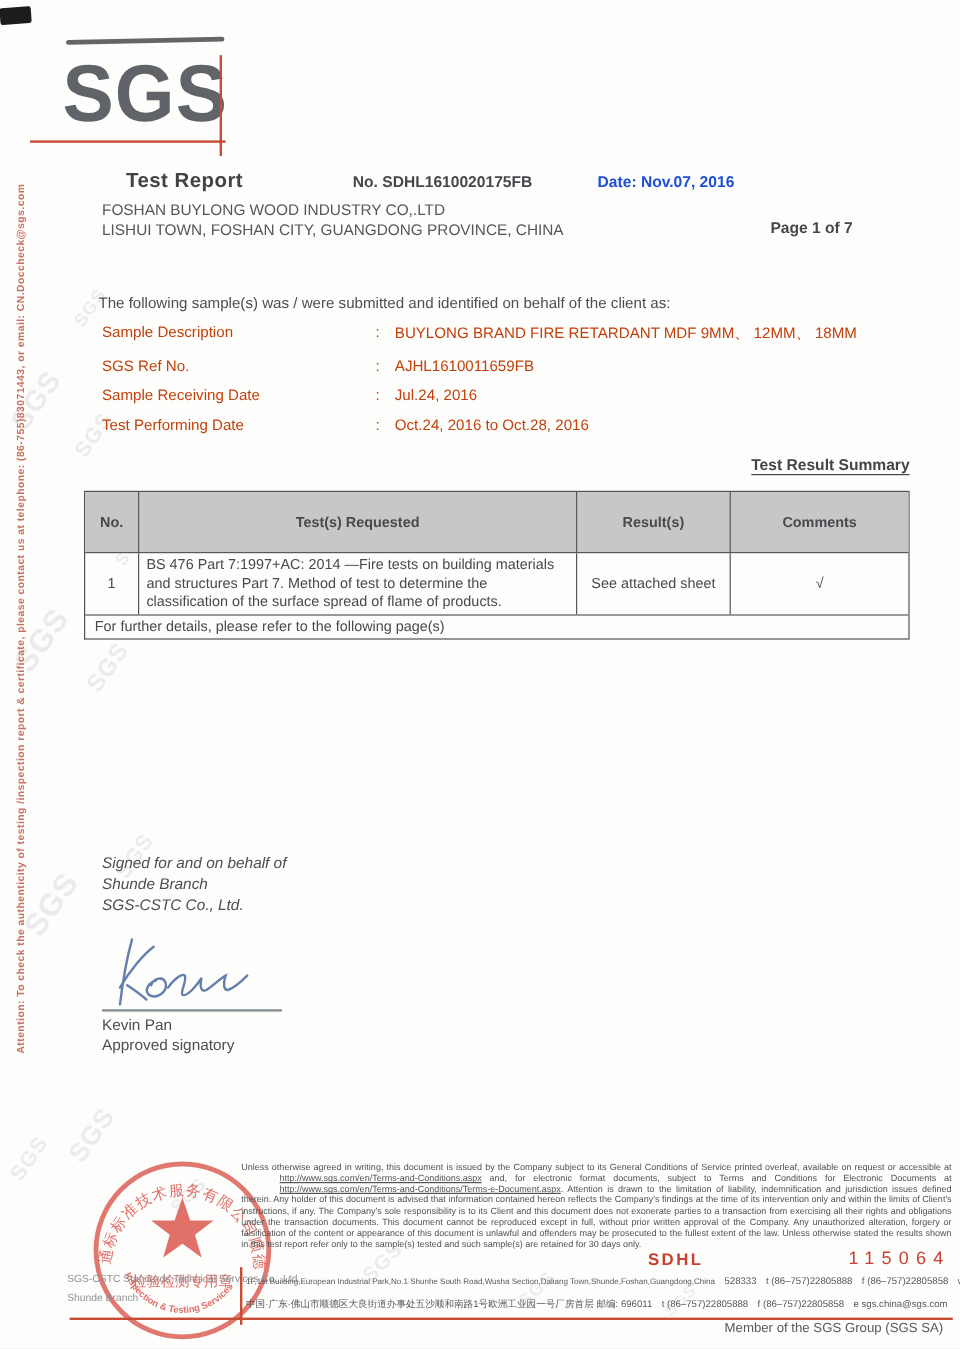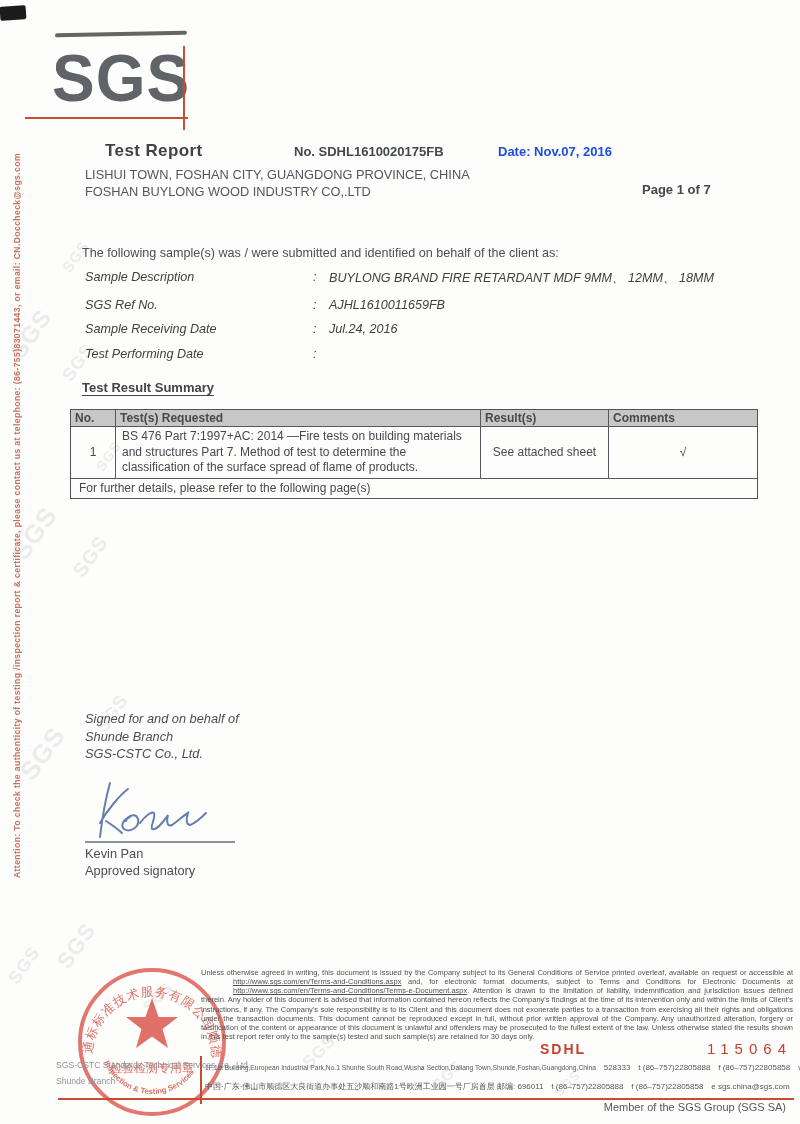--- a/index.html
+++ b/index.html
@@ -37,32 +37,32 @@
   .hdr-title { position:absolute; left:105px; top:141px; font-size:17px; font-weight:bold; color:#3f4247; letter-spacing:.4px; }
   .hdr-no    { position:absolute; left:294px; top:144px; font-size:13px; font-weight:bold; color:#44474c; }
   .hdr-date  { position:absolute; left:498px; top:144px; font-size:13px; font-weight:bold; color:#1d4ed8; }
   .hdr-page  { position:absolute; left:642px; top:144px; font-size:13px; font-weight:bold; color:#44474c;margin-top:38px; }
 
   .client { position:absolute; left:85px; top:166px; font-size:12.8px; color:#53565c; line-height:1.35; }
 
   .intro { position:absolute; left:82px; top:246px; font-size:12.6px; color:#4b4e54; }
 
   .info-rows { position:absolute; left:85px; top:270px; width:640px; }
-  .info-row { display:grid; grid-template-columns:228px 16px 1fr; margin-bottom:10.5px; font-size:12.6px; color:#404040;font-style:italic; }
+  .info-row { display:grid; grid-template-columns:228px 16px 1fr; margin-bottom:10.5px; font-size:12.6px; color:#c2410c; }
 
   .tbl-title {
-    position:absolute; left:82px; top:380px; width:688px; text-align:left;
+    position:absolute; left:70px; top:380px; width:688px; text-align:right;
     font-size:13px; font-weight:bold; color:#414449;
     text-decoration:underline; text-underline-offset:3px;
   }
 
   .tbl { position:absolute; left:70px; top:409px; width:688px; border:1.5px solid #4f5257; font-size:12px; color:#46494e; }
   .tbl-row { display:grid; grid-template-columns:45px 365px 128px 1fr; }
   .tbl-head { background:#c7c7c6; font-weight:bold; }
-  .tbl-head .cell { padding:1px 4px; }
+  .tbl-head .cell { padding:18px 4px; text-align:center; }
   .cell { border-right:1px solid #55585d; padding:2px 6px; }
   .cell:last-child { border-right:none; }
   .tbl-body { border-top:1px solid #55585d; }
   .tbl-body .cell { line-height:1.3; }
   .cell.c-no { text-align:center; display:flex; align-items:center; justify-content:center; }
   .cell.c-center { text-align:center; display:flex; align-items:center; justify-content:center; line-height:1.6; }
   .tbl-foot { border-top:1px solid #55585d; padding:2px 8px 3px; }
 
   .signed { position:absolute; left:85px; top:710px; font-size:12.8px; color:#4b4e54; line-height:1.38;font-style:italic; }
 
@@ -127,22 +127,22 @@
   </div>
   <div class="logo-hline"></div>
   <div class="logo-vline"></div>
 
   <div class="hdr-title">Test Report</div>
   <div class="hdr-no">No. SDHL1610020175FB</div>
   <div class="hdr-date">Date: Nov.07, 2016</div>
   <div class="hdr-page">Page 1 of 7</div>
 
   <div class="client">
+    <div>FOSHAN BUYLONG WOOD INDUSTRY CO,.LTD</div>
     <div>LISHUI TOWN, FOSHAN CITY, GUANGDONG PROVINCE, CHINA</div>
-    <div>FOSHAN BUYLONG WOOD INDUSTRY CO,.LTD</div>
   </div>
 
   <div class="intro">The following sample(s) was / were submitted and identified on behalf of the client as:</div>
 
   <div class="info-rows">
     <div class="info-row">
       <span>Sample Description</span>
       <span>:</span>
       <span>BUYLONG BRAND FIRE RETARDANT MDF 9MM、 12MM、 18MM</span>
     </div>
@@ -152,20 +152,21 @@
       <span>AJHL1610011659FB</span>
     </div>
     <div class="info-row">
       <span>Sample Receiving Date</span>
       <span>:</span>
       <span>Jul.24, 2016</span>
     </div>
     <div class="info-row">
       <span>Test Performing Date</span>
       <span>:</span>
+      <span>Oct.24, 2016 to Oct.28, 2016</span>
     </div>
   </div>
 
   <div class="tbl-title">Test Result Summary</div>
   <div class="tbl">
     <div class="tbl-row tbl-head">
       <div class="cell">No.</div>
       <div class="cell">Test(s) Requested</div>
       <div class="cell">Result(s)</div>
       <div class="cell">Comments</div>

